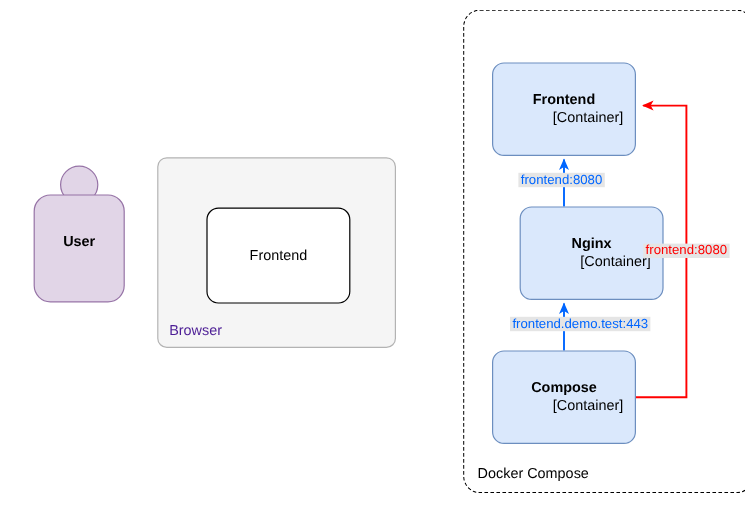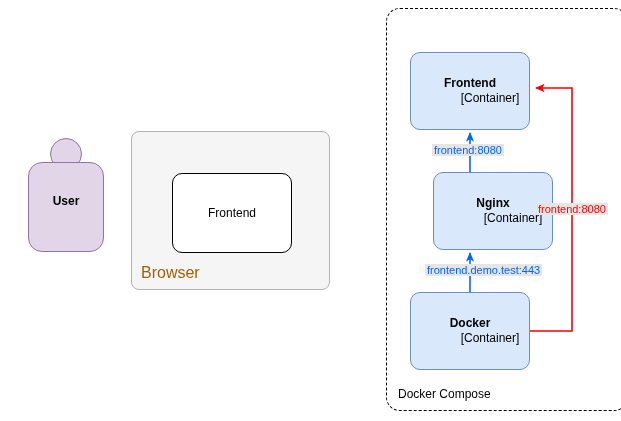--- a/index.html
+++ b/index.html
@@ -53,22 +53,22 @@
   #browser-group {
     position: absolute; left: 131px; top: 131px;
     width: 199px; height: 159px;
     background: #f5f5f5;
     border: 1px solid #b3b3b3;
     border-radius: 8px;
     box-sizing: border-box;
   }
   #browser-label {
     position: absolute; left: 9px; bottom: 7px;
-    font-size: 16px;
-    color: #a16207;
+    font-size: 12px;
+    color: #4c1d95;
   }
   #browser-frontend-box {
     position: absolute; left: 40px; top: 41px;
     width: 120px; height: 80px;
     background: #ffffff;
     border: 1px solid #000000;
     border-radius: 10px;
     box-sizing: border-box;
     display: flex;
     align-items: center;
@@ -180,21 +180,21 @@
   <span class="node-name">Frontend</span>
   <span class="node-type">[Container]</span>
 </div>
 
 <div id="node-nginx" class="container-node">
   <span class="node-name">Nginx</span>
   <span class="node-type">[Container]</span>
 </div>
 
 <div id="node-backend" class="container-node">
-  <span class="node-name">Docker</span>
+  <span class="node-name">Compose</span>
   <span class="node-type">[Container]</span>
 </div>
 
 <div id="label-frontend-8080" class="edge-label blue">frontend:8080</div>
 
 <div id="label-frontend-demo" class="edge-label blue">frontend.demo.test:443</div>
 
 <div id="label-red-frontend-8080" class="edge-label red">frontend:8080</div>
 
 </body></html>

